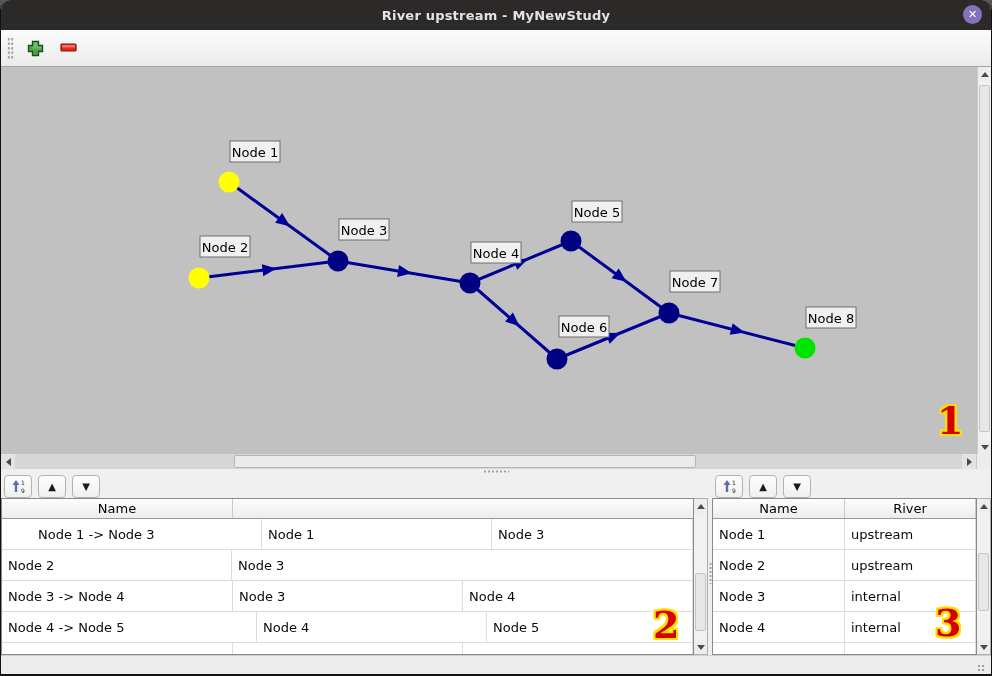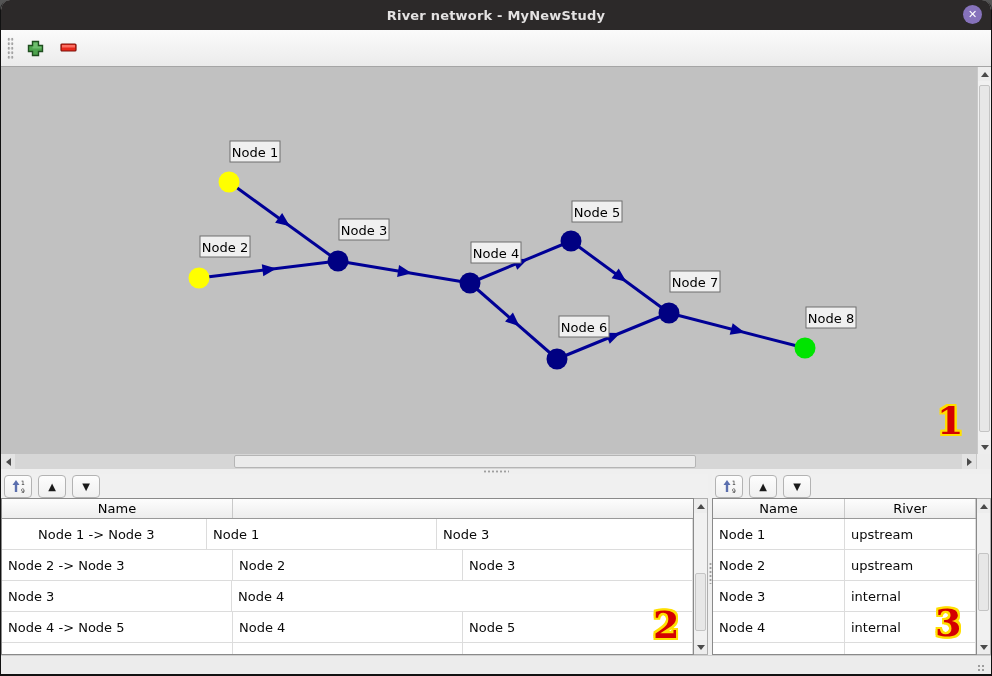--- a/index.html
+++ b/index.html
@@ -68,21 +68,21 @@
   .overlay-num{position:absolute;font-family:"DejaVu Serif","Liberation Serif",serif;font-weight:bold;font-size:38px;line-height:1;color:#d40000;pointer-events:none;
     text-shadow:-2px 0 #ffdf00,2px 0 #ffdf00,0 -2px #ffdf00,0 2px #ffdf00,-2px -2px #ffdf00,2px 2px #ffdf00,-2px 2px #ffdf00,2px -2px #ffdf00;}
   svg text{font-family:"DejaVu Sans","Liberation Sans",sans-serif;}
 </style>
 </head>
 <body>
 
 <div class="window">
 
   <div class="titlebar">
-    <span class="title-text">River network - MyNewStudy</span>
+    <span class="title-text">River upstream - MyNewStudy</span>
     <span class="close-btn">
       <span>✕</span>
     </span>
   </div>
 
   <div class="toolbar">
     <div class="tb-handle"></div>
     <div class="tb-btn">
       <svg width="17" height="17" viewBox="0 0 17 17">
         <path d="M5.5 1.5 h6 v4 h4 v6 h-4 v4 h-6 v-4 h-4 v-6 h4 z" fill="#4da34d" stroke="#1f4d1f" stroke-width="1.4"></path>
@@ -190,35 +190,35 @@
         <div class="mini-btn">
             <span>▼</span>
           </div>
       </div>
       <div class="table-zone">
         <div class="dtable" id="table-left">
             <div class="t-header">
               <div class="t-hcell" style="width: 231px;">Name</div>
             </div>
             <div class="t-row">
-              <div class="t-cell" style="width: 205px; padding-left: 36px;">Node 1 -&gt; Node 3</div>
+              <div class="t-cell" style="width: 260px; padding-left: 36px;">Node 1 -&gt; Node 3</div>
               <div class="t-cell" style="width: 230px;">Node 1</div>
               <div class="t-cell" style="flex: 1 1 0%;">Node 3</div>
             </div>
             <div class="t-row">
-              <div class="t-cell" style="width: 231px;">Node 2 -&gt; Node 3</div>
               <div class="t-cell" style="width: 230px;">Node 2</div>
               <div class="t-cell" style="flex: 1 1 0%;">Node 3</div>
             </div>
             <div class="t-row">
+              <div class="t-cell" style="width: 231px;">Node 3 -&gt; Node 4</div>
               <div class="t-cell" style="width: 230px;">Node 3</div>
               <div class="t-cell" style="flex: 1 1 0%;">Node 4</div>
             </div>
             <div class="t-row">
-              <div class="t-cell" style="width: 231px;">Node 4 -&gt; Node 5</div>
+              <div class="t-cell" style="width: 255px;">Node 4 -&gt; Node 5</div>
               <div class="t-cell" style="width: 230px;">Node 4</div>
               <div class="t-cell" style="flex: 1 1 0%;">Node 5</div>
             </div>
             <div class="t-row partial">
               <div class="t-cell" style="width: 231px;"></div>
               <div class="t-cell" style="width: 230px;"></div>
               <div class="t-cell" style="flex: 1 1 0%;"></div>
             </div>
           </div>
         <div class="tscroll">

